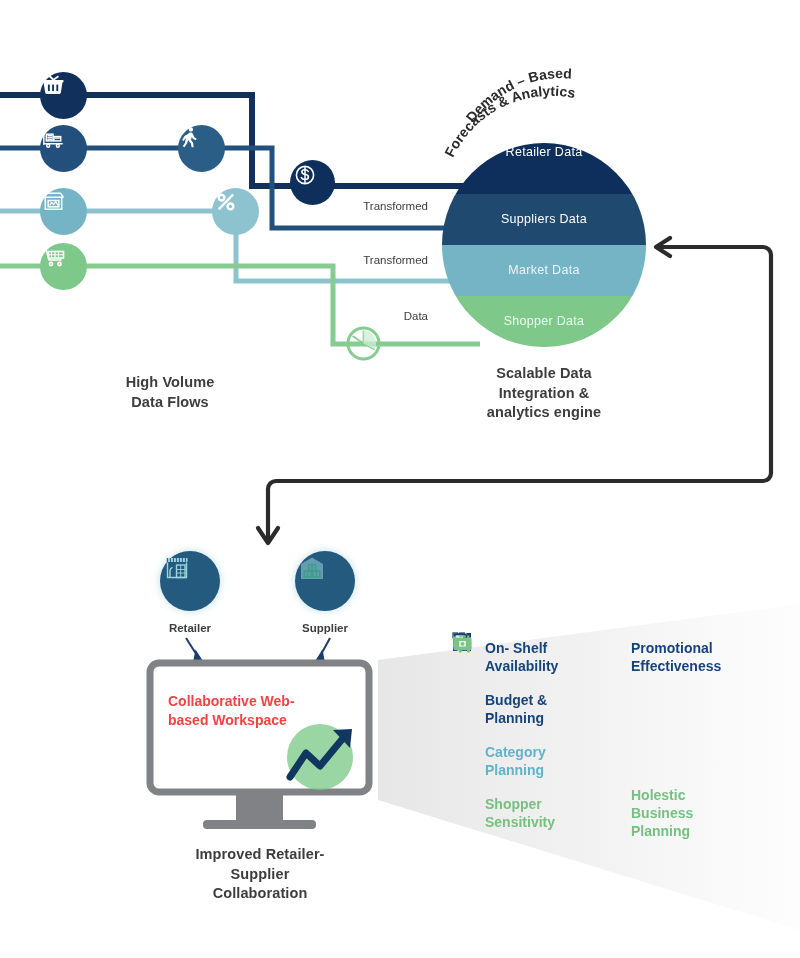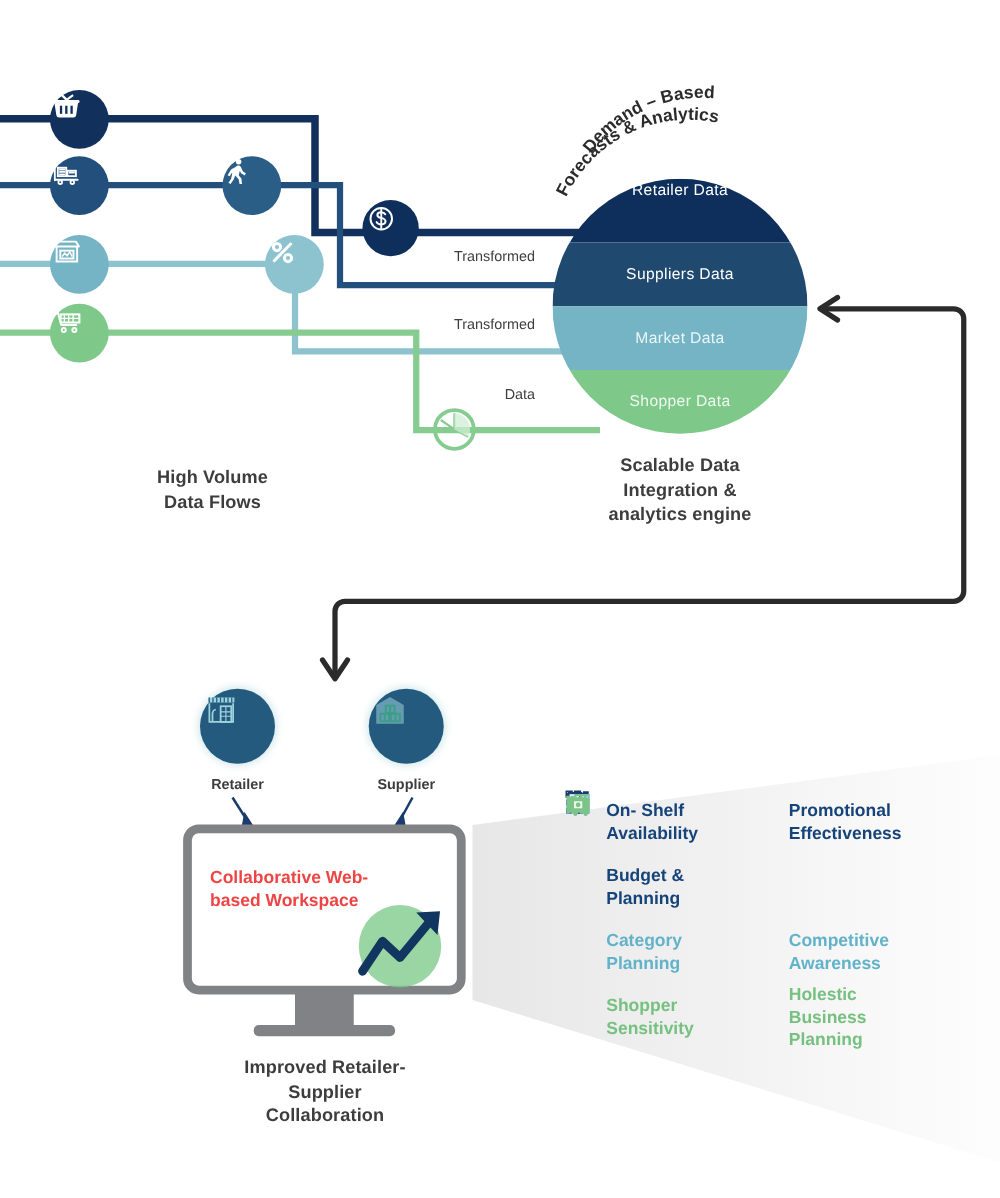--- a/index.html
+++ b/index.html
@@ -309,36 +309,20 @@
       <div class="fcell fill-teal">
         <span class="ficon">
           <svg width="22" height="22" viewBox="0 0 22 22">
             <path d="M1.5 7.5h13.2l5.2 4-5.2 4H1.5z"></path>
             <circle cx="5.3" cy="11.5" r="1.5" fill="#ffffff"></circle>
             <path d="M8.5 11.5h7" stroke="#ffffff" stroke-width="1.1"></path>
           </svg>
         </span>
         <span class="flabel c-teal">Category<br>Planning</span>
       </div>
-      <div class="fcell fill-teal">
-        <span class="ficon">
-          <svg width="21" height="21" viewBox="0 0 21 21">
-            <rect x="1.2" y="8" width="2.6" height="11"></rect>
-            <rect x="4.6" y="4.8" width="2.6" height="14.2"></rect>
-            <rect x="8" y="10.6" width="2.6" height="8.4"></rect>
-            <rect x="11.8" y="3.2" width="8" height="15.8"></rect>
-            <rect x="13.3" y="5.2" width="2" height="2" fill="#eaf6fa"></rect>
-            <rect x="16.5" y="5.2" width="2" height="2" fill="#eaf6fa"></rect>
-            <rect x="13.3" y="8.6" width="2" height="2" fill="#eaf6fa"></rect>
-            <rect x="16.5" y="8.6" width="2" height="2" fill="#eaf6fa"></rect>
-            <rect x="14.9" y="12.4" width="2.4" height="6.6" fill="#eaf6fa"></rect>
-          </svg>
-        </span>
-        <span class="flabel c-teal">Competitive<br>Awareness</span>
-      </div>
     </div>
 
     <div class="frow">
       <div class="fcell fill-green">
         <span class="ficon">
           <svg width="22" height="22" viewBox="0 0 22 22">
             <path d="M1 4.6h3l3.1 10.3h11.3v1.9H5.7L1.9 6.5H1z"></path>
             <rect x="9.2" y="7.4" width="2" height="5.4"></rect>
             <rect x="12.2" y="5.4" width="2" height="7.4"></rect>
             <rect x="15.2" y="3.4" width="2" height="9.4"></rect>

